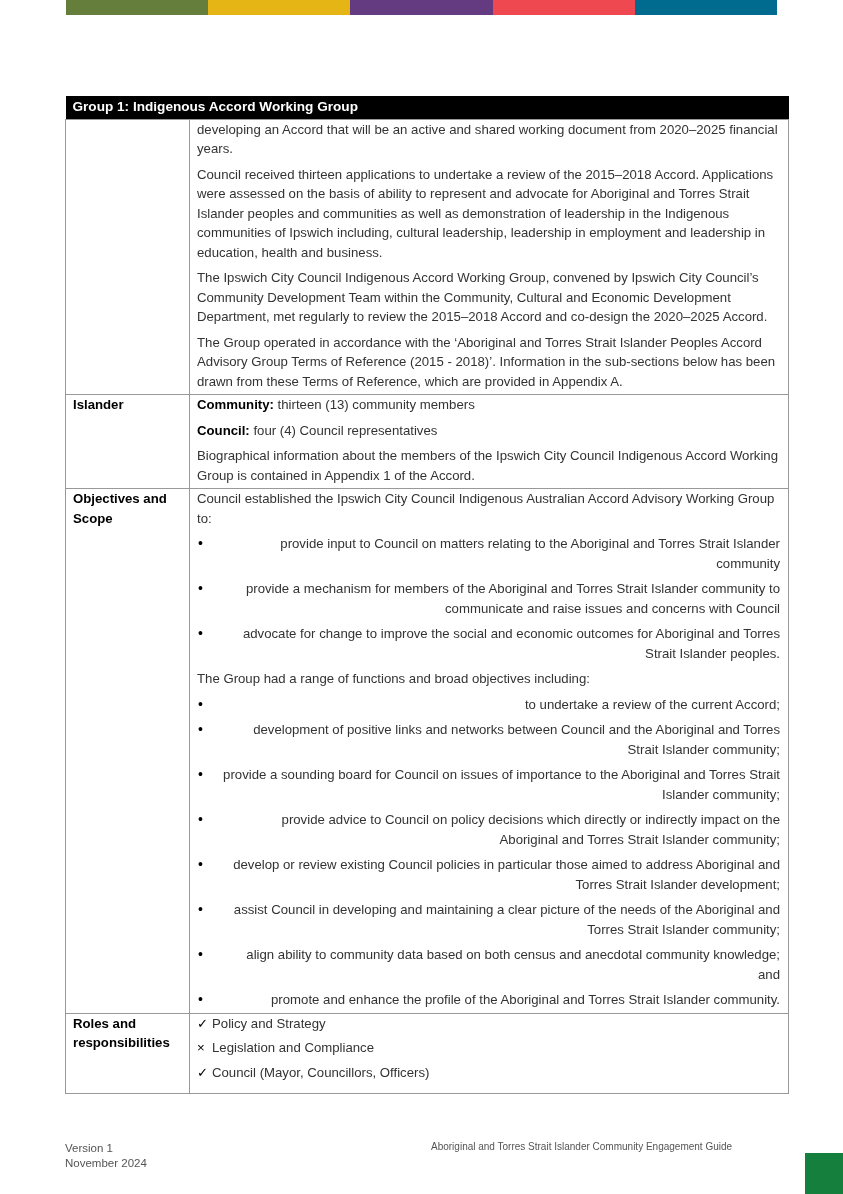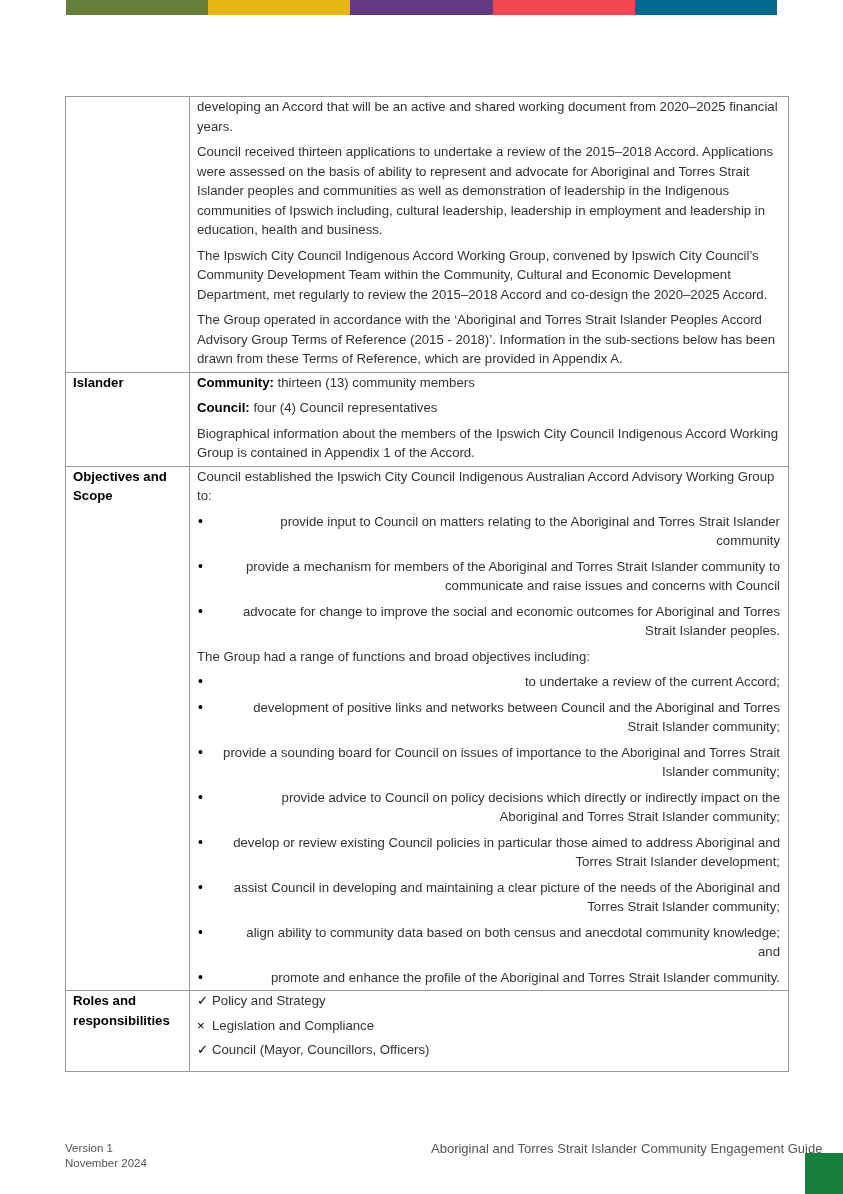--- a/index.html
+++ b/index.html
@@ -17,37 +17,40 @@
   td.lbl + td.cnt { border-left: 1px solid #999; }
   .p { margin: 0 0 6px 0; }
   .p:last-child { margin-bottom: 0; }
   .b { font-weight: bold; color: #000; }
   ul.bl { list-style: none; margin: 0 0 6px 0; padding: 0; text-align: right; }
   ul.bl li { position: relative; padding-left: 25px; margin-bottom: 6px; }
   ul.bl li::before { content: "\2022"; position: absolute; left: 1px; top: 0; font-size: 14px; color: #000; }
   .rl { margin: 0 0 5px 0; }
   .mark { display: inline-block; width: 15px; color: #000; }
   .footer-left { position: absolute; left: 65px; top: 1141px; font-size: 11.5px; line-height: 15px; color: #555; }
-  .footer-right { position: absolute; left: 431px; top: 1141px; font-size: 13px; color: #555; text-align: center; }
+  .footer-right { position: absolute; left: 431px; top: 1141px; font-size: 10px; color: #555; text-align: center; }
   .pagenum { position: absolute; left: 805px; top: 1153px; width: 16px; height: 41px; background: #15803d;
              color: #fff; font-weight: bold; font-size: 13.5px; text-align: center; line-height: 41px; padding-left: 44px; }
 </style>
 </head>
 <body>
 
 <div class="bar">
   <div style="background:#667e3b"></div>
   <div style="background:#e5b515"></div>
   <div style="background:#643b80"></div>
   <div style="background:#ef4850"></div>
   <div style="background:#006a8f"></div>
 </div>
 
 <table class="main">
   <tbody>
+      <tr>
+    <th class="head" colspan="2">Group 1: Indigenous Accord Working Group</th>
+  </tr>
   <tr>
     <td class="lbl"></td>
     <td class="cnt">
       <p class="p">developing an Accord that will be an active and shared working document from 2020–2025 financial years.</p>
       <p class="p">Council received thirteen applications to undertake a review of the 2015–2018 Accord. Applications were assessed on the basis of ability to represent and advocate for Aboriginal and Torres Strait Islander peoples and communities as well as demonstration of leadership in the Indigenous communities of Ipswich including, cultural leadership, leadership in employment and leadership in education, health and business.</p>
       <p class="p">The Ipswich City Council Indigenous Accord Working Group, convened by Ipswich City Council’s Community Development Team within the Community, Cultural and Economic Development Department, met regularly to review the 2015–2018 Accord and co-design the 2020–2025 Accord.</p>
       <p class="p">The Group operated in accordance with the ‘Aboriginal and Torres Strait Islander Peoples Accord Advisory Group Terms of Reference (2015 - 2018)’. Information in the sub-sections below has been drawn from these Terms of Reference, which are provided in Appendix A.</p>
     </td>
   </tr>
   <tr>

